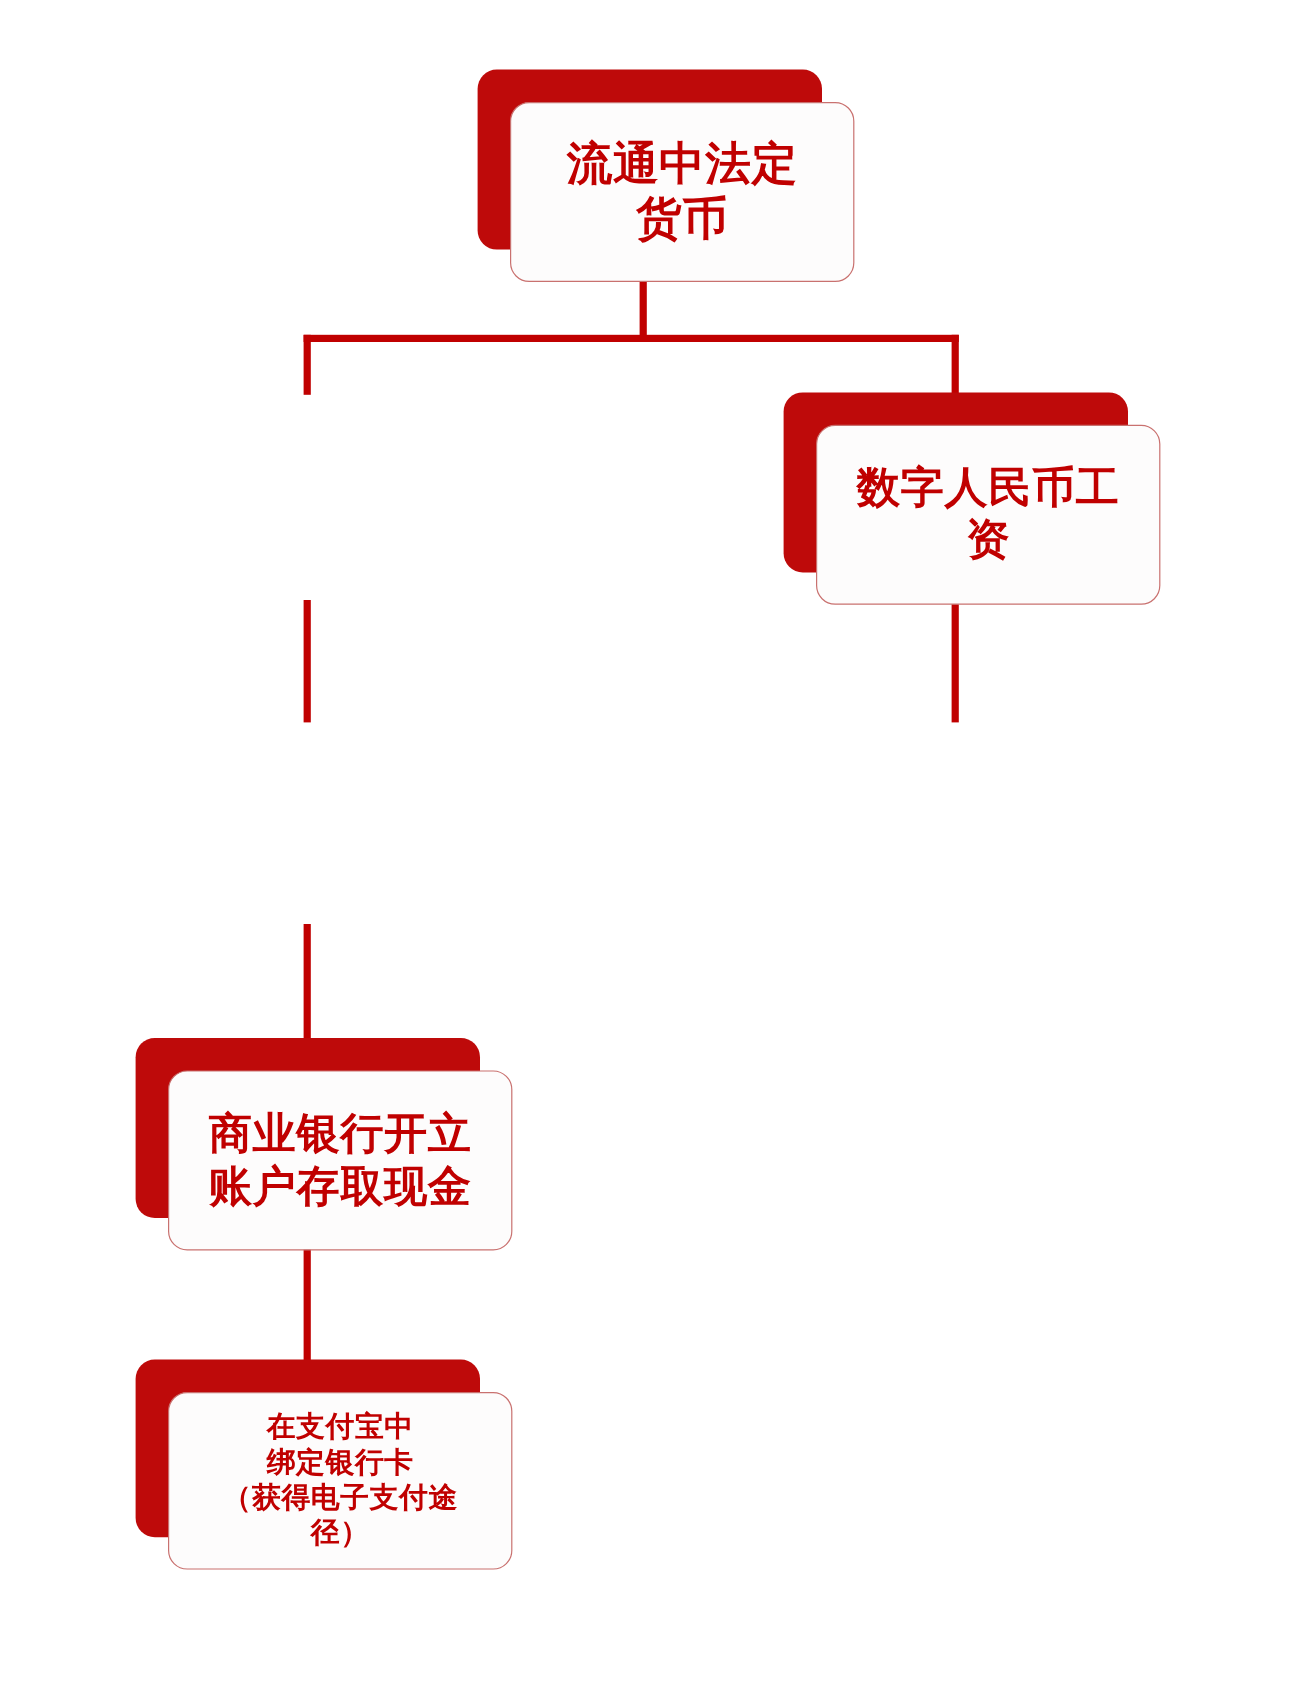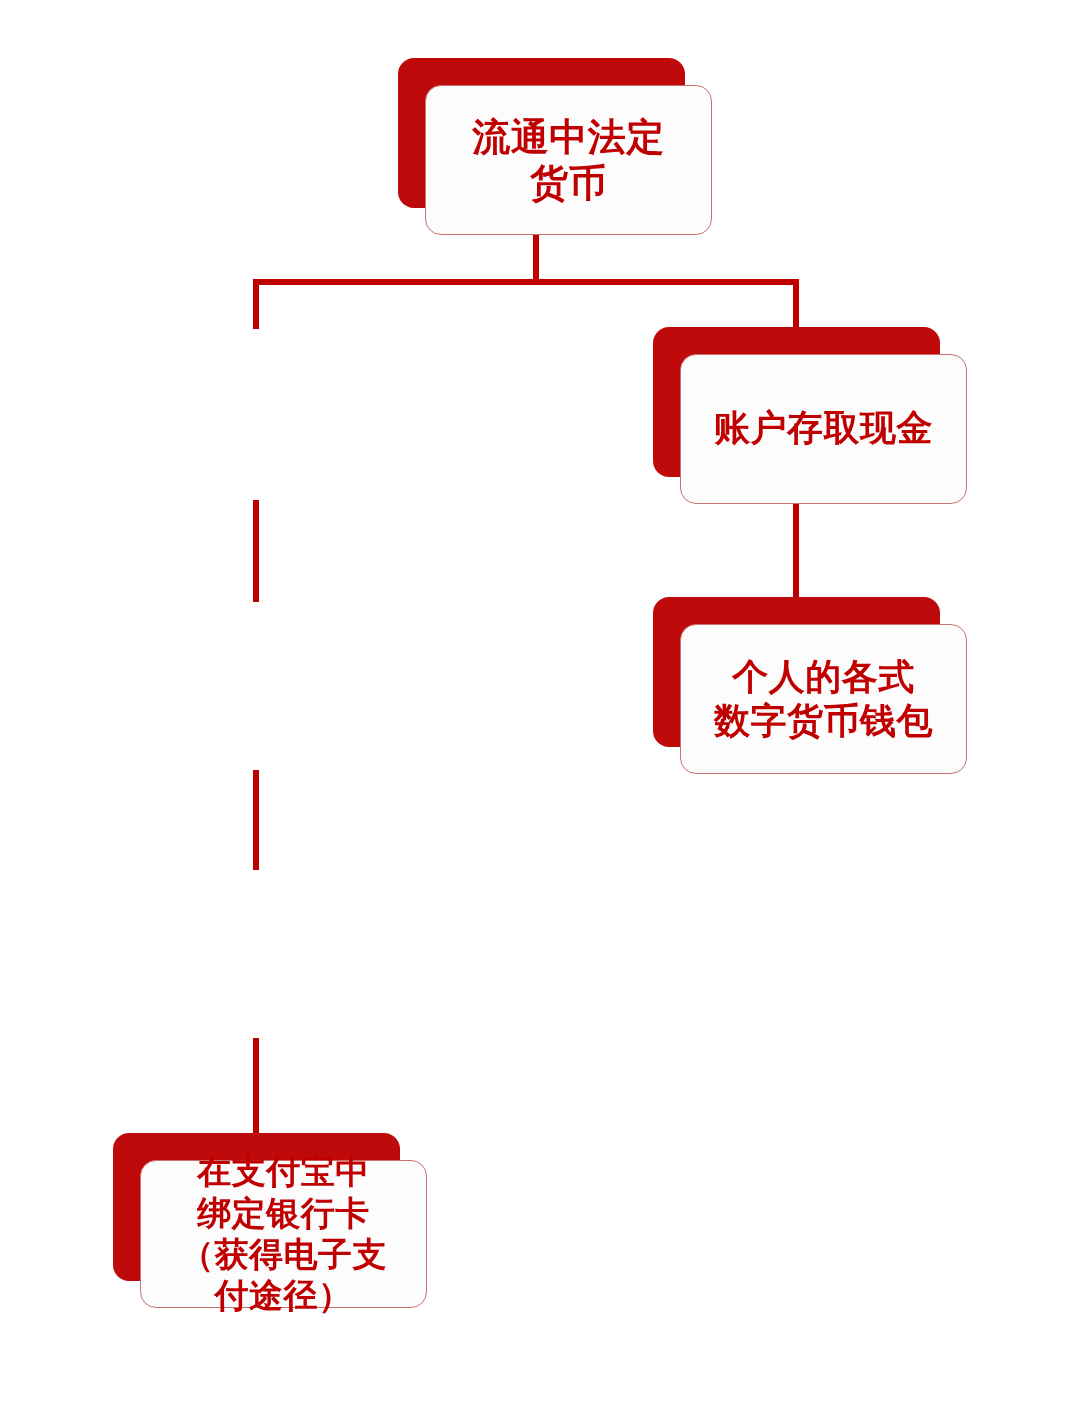--- a/index.html
+++ b/index.html
@@ -60,21 +60,21 @@
     white-space: pre-line;
     letter-spacing: 0.5px;
     font-weight: 700;
     padding: 0 28px;
   }
 
   
   .t-serif { font-family: "Liberation Serif", "DejaVu Serif", serif; font-weight: 700; }
   .t-sans  { font-family: "Liberation Sans", "DejaVu Sans", sans-serif; font-weight: 700; }
 
-  .fs-34 { font-size: 34px; }
+  .fs-34 { font-size: 24px; }
   .fs-36 { font-size: 36px; }
   .fs-38 { font-size: 38px; }
 </style>
 </head>
 <body>
 
 <div id="canvas">
 
   <div class="conn conn-v" style="left:533px; top:233px; height:52px;"></div>
 
@@ -96,33 +96,33 @@
     <div class="shadow"></div>
     <div class="card">
       <span class="label t-serif fs-38">流通中法定货币</span>
     </div>
   </div>
 
 
   <div class="node" style="left:653px; top:327px; width:287px; height:150px;">
     <div class="shadow"></div>
     <div class="card">
-      <span class="label t-serif fs-36">账户存取现金</span>
+      <span class="label t-serif fs-36">数字人民币工资</span>
     </div>
   </div>
 
 
-  <div class="node" style="left:653px; top:597px; width:287px; height:150px;">
+
+  <div class="node" style="left:113px; top:865px; width:287px; height:150px;">
     <div class="shadow"></div>
     <div class="card">
-      <span class="label t-sans fs-36">个人的各式
-数字货币钱包</span>
+      <span class="label t-sans fs-36">商业银行开立
+账户存取现金</span>
     </div>
   </div>
-
 
   <div class="node" style="left:113px; top:1133px; width:287px; height:148px;">
     <div class="shadow"></div>
     <div class="card">
       <span class="label t-sans fs-34">在支付宝中
 绑定银行卡
 （获得电子支付途径）</span>
     </div>
   </div>
 

